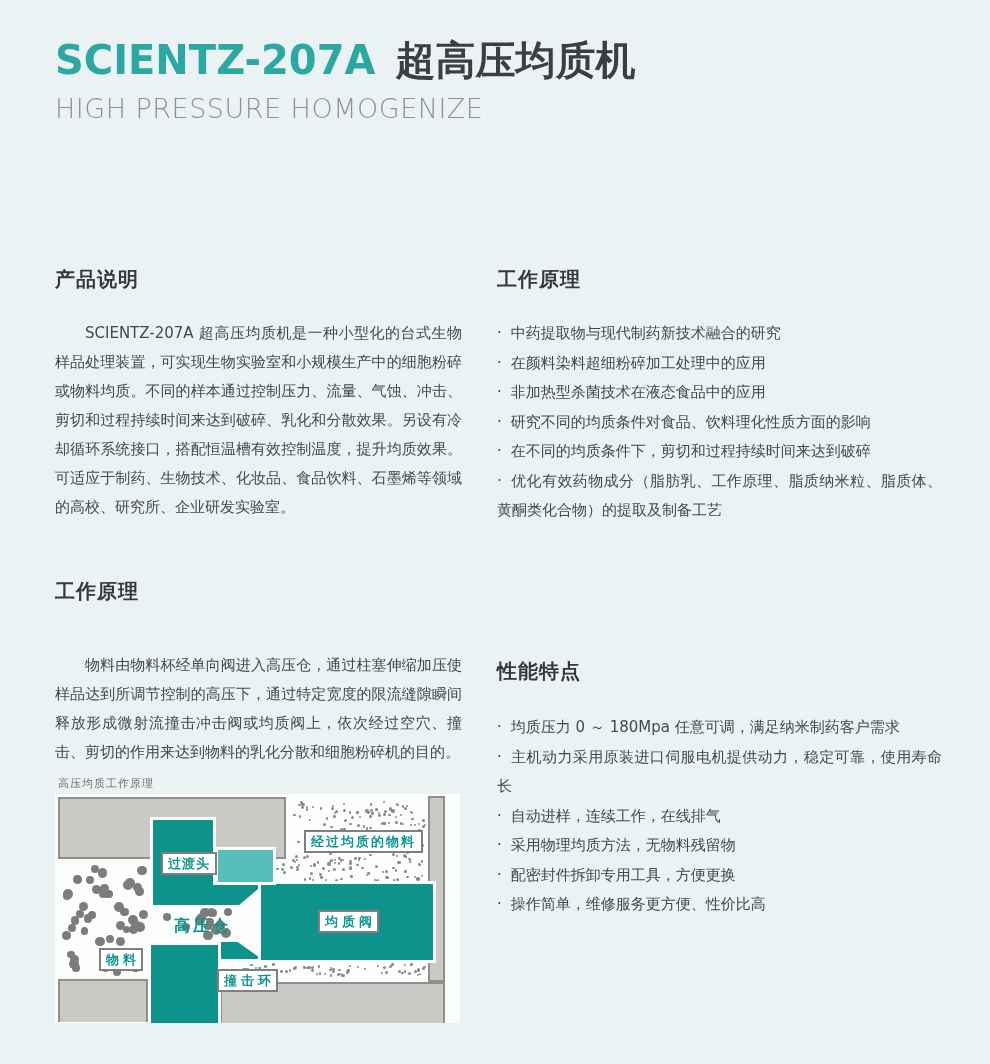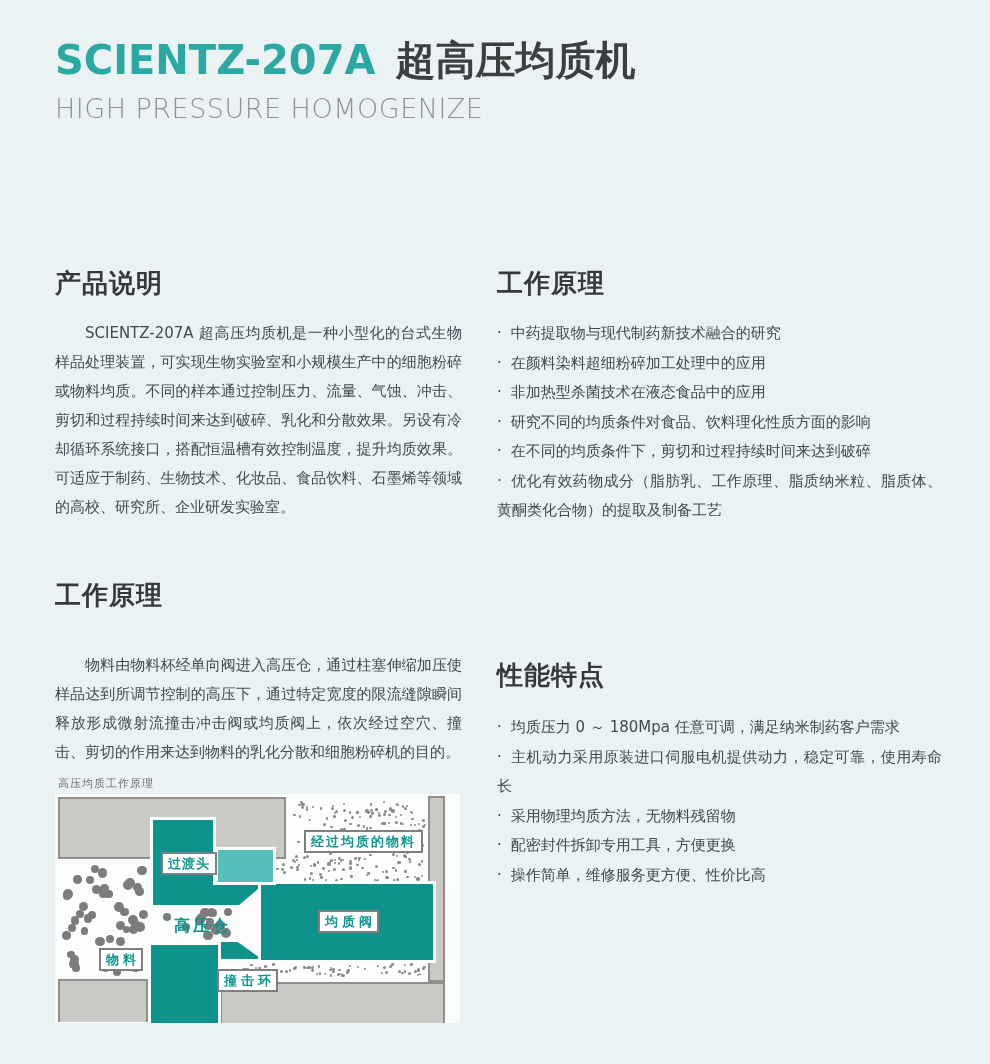--- a/index.html
+++ b/index.html
@@ -28,21 +28,21 @@
   .title-line{font-size:40px;font-weight:bold;letter-spacing:0px;white-space:nowrap;}
   .title-model{color:var(--accent);}
   .title-zh{color:#3B3F40;margin-left:6px;}
   .subtitle{font-size:27px;font-weight:300;color:#8D9294;letter-spacing:0.5px;margin-top:5px;white-space:nowrap;}
 
   
   .col-left{position:absolute;left:55px;top:266px;width:407px;}
   .col-right{position:absolute;left:497px;top:266px;width:445px;}
   .section-heading{
     position:absolute;left:0;
-    font-size:26px;font-weight:bold;color:var(--heading-text);letter-spacing:1px;white-space:nowrap;
+    font-size:20px;font-weight:bold;color:var(--heading-text);letter-spacing:1px;white-space:nowrap;
   }
   .para{
     position:absolute;left:0;width:407px;
     font-size:15px;line-height:29px;color:var(--body-text);
     text-align:justify;text-indent:2em;
   }
   .bullet-list{position:absolute;left:0;width:445px;font-size:15px;line-height:29.5px;color:var(--body-text);}
   .list-item{text-align:justify;}
   .list-item .bullet{margin-right:9px;color:var(--body-text);}
 
@@ -505,19 +505,20 @@
         <div class="list-item"><span class="bullet">·</span><span>非加热型杀菌技术在液态食品中的应用</span></div>
         <div class="list-item"><span class="bullet">·</span><span>研究不同的均质条件对食品、饮料理化性质方面的影响</span></div>
         <div class="list-item"><span class="bullet">·</span><span>在不同的均质条件下，剪切和过程持续时间来达到破碎</span></div>
         <div class="list-item"><span class="bullet">·</span><span>优化有效药物成分（脂肪乳、工作原理、脂质纳米粒、脂质体、黄酮类化合物）的提取及制备工艺</span></div>
       </div>
 
     <div id="feat-heading" class="section-heading">性能特点</div>
     <div id="feat-list" class="bullet-list">
         <div class="list-item"><span class="bullet">·</span><span>均质压力 0 ～ 180Mpa 任意可调，满足纳米制药客户需求</span></div>
         <div class="list-item"><span class="bullet">·</span><span>主机动力采用原装进口伺服电机提供动力，稳定可靠，使用寿命长</span></div>
+        <div class="list-item"><span class="bullet">·</span><span>自动进样，连续工作，在线排气</span></div>
         <div class="list-item"><span class="bullet">·</span><span>采用物理均质方法，无物料残留物</span></div>
         <div class="list-item"><span class="bullet">·</span><span>配密封件拆卸专用工具，方便更换</span></div>
         <div class="list-item"><span class="bullet">·</span><span>操作简单，维修服务更方便、性价比高</span></div>
       </div>
   </div>
 
 </div>
 
 </body></html>

